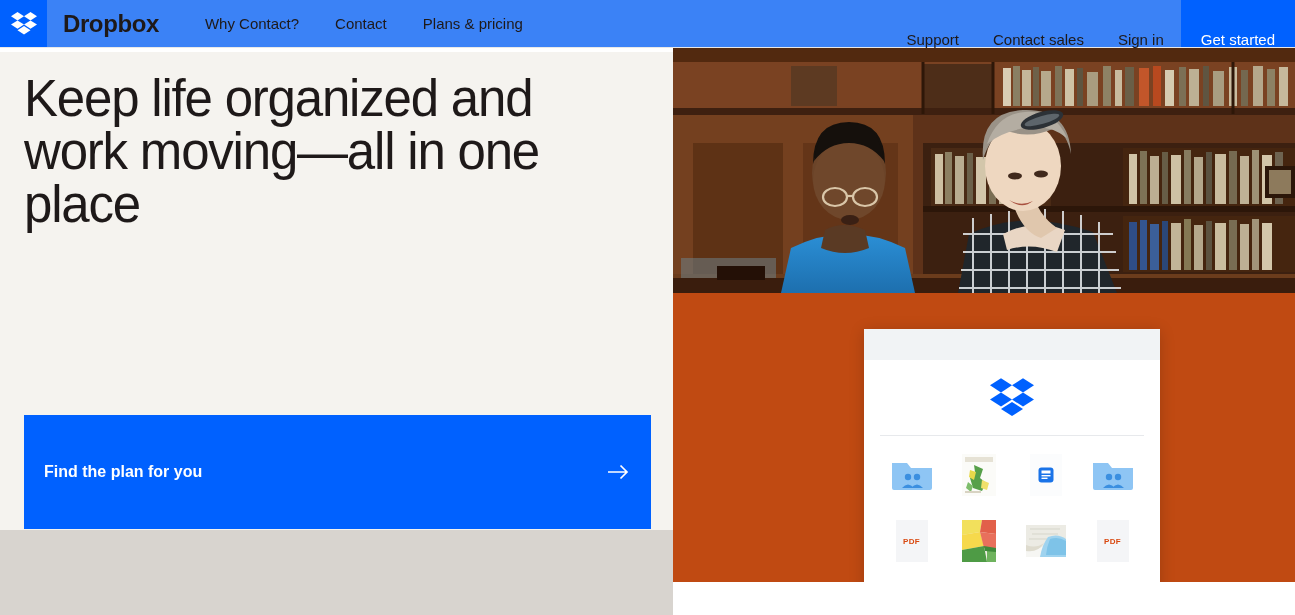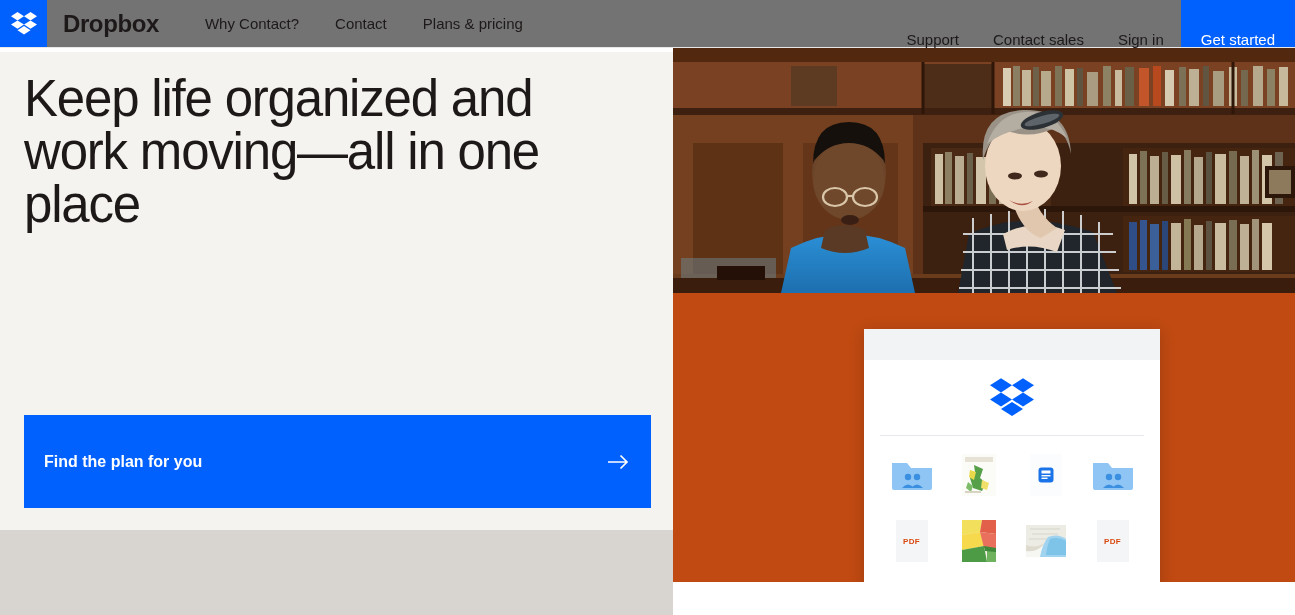--- a/index.html
+++ b/index.html
@@ -11,21 +11,21 @@
     font-family: "Liberation Sans", sans-serif;
     background: #ffffff;
   }
 
   
   .navbar {
     position: absolute;
     top: 0; left: 0;
     width: 1295px;
     height: 48px;
-    background: #737373;
+    background: #3b82f6;
     border-bottom: 1px solid #e8e8e8;
     display: flex;
     align-items: stretch;
     z-index: 20;
   }
   .logo-tile {
     width: 47px;
     height: 47px;
     background: #0061ff;
     display: flex;
@@ -109,21 +109,21 @@
     font-weight: normal;
     color: #1e1919;
     letter-spacing: -1.2px;
   }
 
   .cta-button {
     position: absolute;
     top: 363px;
     left: 24px;
     width: 627px;
-    height: 93px;
+    height: 114px;
     background: #0061ff;
     display: flex;
     align-items: center;
     cursor: pointer;
     border: none;
     font-family: "Liberation Sans", sans-serif;
   }
   .cta-label {
     color: #ffffff;
     font-size: 16px;

